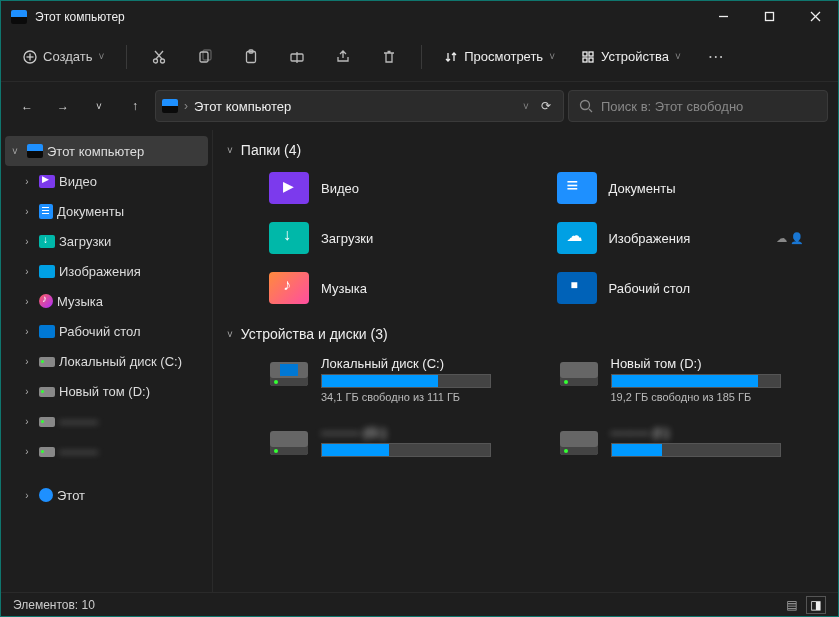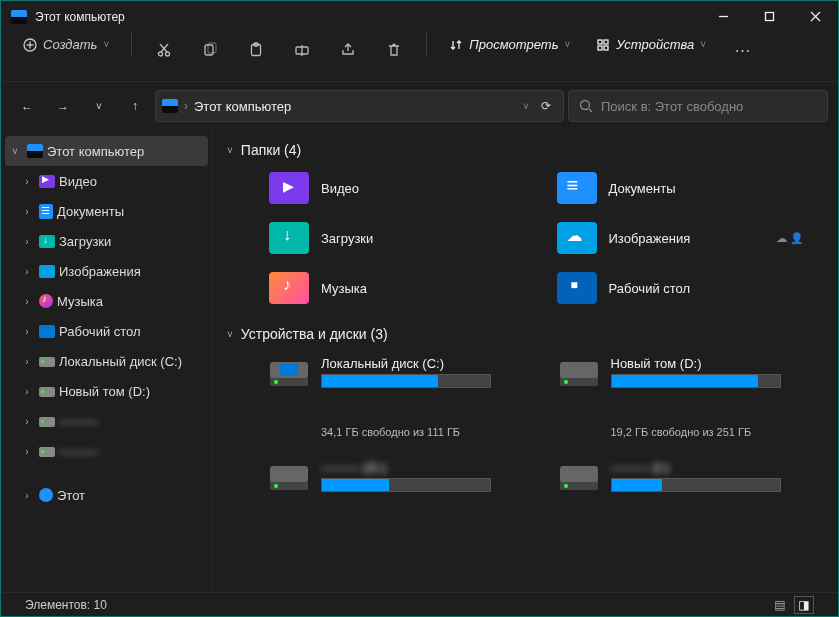--- a/index.html
+++ b/index.html
@@ -2,21 +2,21 @@
 <html><head>
 <meta charset="utf-8">
 <style>
 * { margin:0; padding:0; box-sizing:border-box; font-family:"Segoe UI",Arial,sans-serif; user-select:none; }
 body { background:#1a1a1a; width:839px; height:617px; overflow:hidden; color:#e8e8e8; font-size:12px; }
 .window { width:839px; height:617px; background:#1e1e1e; border:1px solid #0f766e; display:flex; flex-direction:column; }
 .titlebar { height:31px; background:#1e1e1e; display:flex; align-items:center; padding-left:10px; }
 .titlebar .app-icon { width:16px; height:14px; margin-right:8px; background:linear-gradient(#1e90ff 50%,#0a0a0a 50%); border-radius:2px; }
 .title { font-size:12px; color:#eee; flex:1; }
 .win-btn { width:46px; height:31px; display:flex; align-items:center; justify-content:center; color:#eee; }
-.toolbar { height:50px; display:flex; align-items:flex-start; padding:0 12px; gap:6px; border-bottom:1px solid #2a2a2a;font-style:italic; }
+.toolbar { height:50px; display:flex; align-items:center; padding:0 12px; gap:6px; border-bottom:1px solid #2a2a2a; }
 .tb-new { display:flex; align-items:center; gap:6px; padding:5px 10px; border-radius:4px; color:#ccc; font-size:13px; }
 .tb-icon { width:40px; height:36px; display:flex; align-items:center; justify-content:center; border-radius:4px; color:#bbb; }
 .tb-sep { width:1px; height:24px; background:#3a3a3a; margin:0 6px; }
 .tb-drop { display:flex; align-items:center; gap:6px; padding:5px 10px; border-radius:4px; color:#eee; font-size:13px; }
 .navrow { height:48px; display:flex; align-items:center; padding:0 10px; gap:4px; }
 .nav-btn { width:32px; height:32px; display:flex; align-items:center; justify-content:center; border-radius:4px; color:#ddd; }
 .addr { flex:1; height:32px; background:#2b2b2b; border:1px solid #3a3a3a; border-radius:4px; display:flex; align-items:center; padding:0 6px; gap:6px; }
 .addr .pc-icon { width:16px; height:14px; background:linear-gradient(#1e90ff 50%,#0a0a0a 50%); border-radius:2px; }
 .addr .crumb { font-size:13px; color:#eee; }
 .addr .sep { color:#888; }
@@ -66,22 +66,22 @@
 .drive-item { display:flex; gap:12px; padding:4px; }
 .drive-ico { width:40px; height:36px; display:flex; align-items:center; justify-content:center; }
 .hdd { width:38px; height:24px; background:#666; border-radius:3px; position:relative; box-shadow:inset 0 -8px 0 #444; }
 .hdd::after { content:""; position:absolute; left:4px; bottom:2px; width:4px; height:4px; background:#3f3; border-radius:50%; }
 .hdd.os::before { content:""; position:absolute; left:10px; top:2px; width:18px; height:12px; background:#0078d4; }
 .drive-info { flex:1; display:flex; flex-direction:column; gap:3px; }
 .drive-name { font-size:13px; color:#eee; }
 .drive-name.blur { filter:blur(3px); }
 .progress { width:170px; height:14px; background:#444; border:1px solid #555; position:relative; }
 .progress .bar { height:100%; background:#0099ff; }
-.drive-free { font-size:11px; color:#bbb;margin-top:35px; }
-.statusbar { height:24px; border-top:1px solid #2a2a2a; display:flex; align-items:center; padding:0 24px; font-size:12px; color:#ccc; }
+.drive-free { font-size:11px; color:#bbb; }
+.statusbar { height:24px; border-top:1px solid #2a2a2a; display:flex; align-items:center; padding:0 12px; font-size:12px; color:#ccc; }
 .statusbar .view-btns { margin-left:auto; display:flex; gap:4px; }
 .statusbar .view-btn { width:20px; height:18px; display:flex; align-items:center; justify-content:center; color:#aaa; border:1px solid transparent; }
 .statusbar .view-btn.active { border-color:#555; color:#eee; }
 svg { stroke:currentColor; fill:none; stroke-width:1.3; }
 </style>
 </head>
 <body>
 
 <div class="window">
   <div class="titlebar">
@@ -309,21 +309,21 @@
           </div>
           <div class="drive-item">
             <div class="drive-ico">
               <div class="hdd"></div>
             </div>
             <div class="drive-info">
               <span class="drive-name">Новый том (D:)</span>
               <div class="progress">
                 <div class="bar" style="width:87%"></div>
               </div>
-              <span class="drive-free">19,2 ГБ свободно из 251 ГБ</span>
+              <span class="drive-free">19,2 ГБ свободно из 185 ГБ</span>
             </div>
           </div>
           <div class="drive-item">
             <div class="drive-ico">
               <div class="hdd"></div>
             </div>
             <div class="drive-info">
               <span class="drive-name blur">——— (G:)</span>
               <div class="progress">
                 <div class="bar" style="width:40%"></div>

